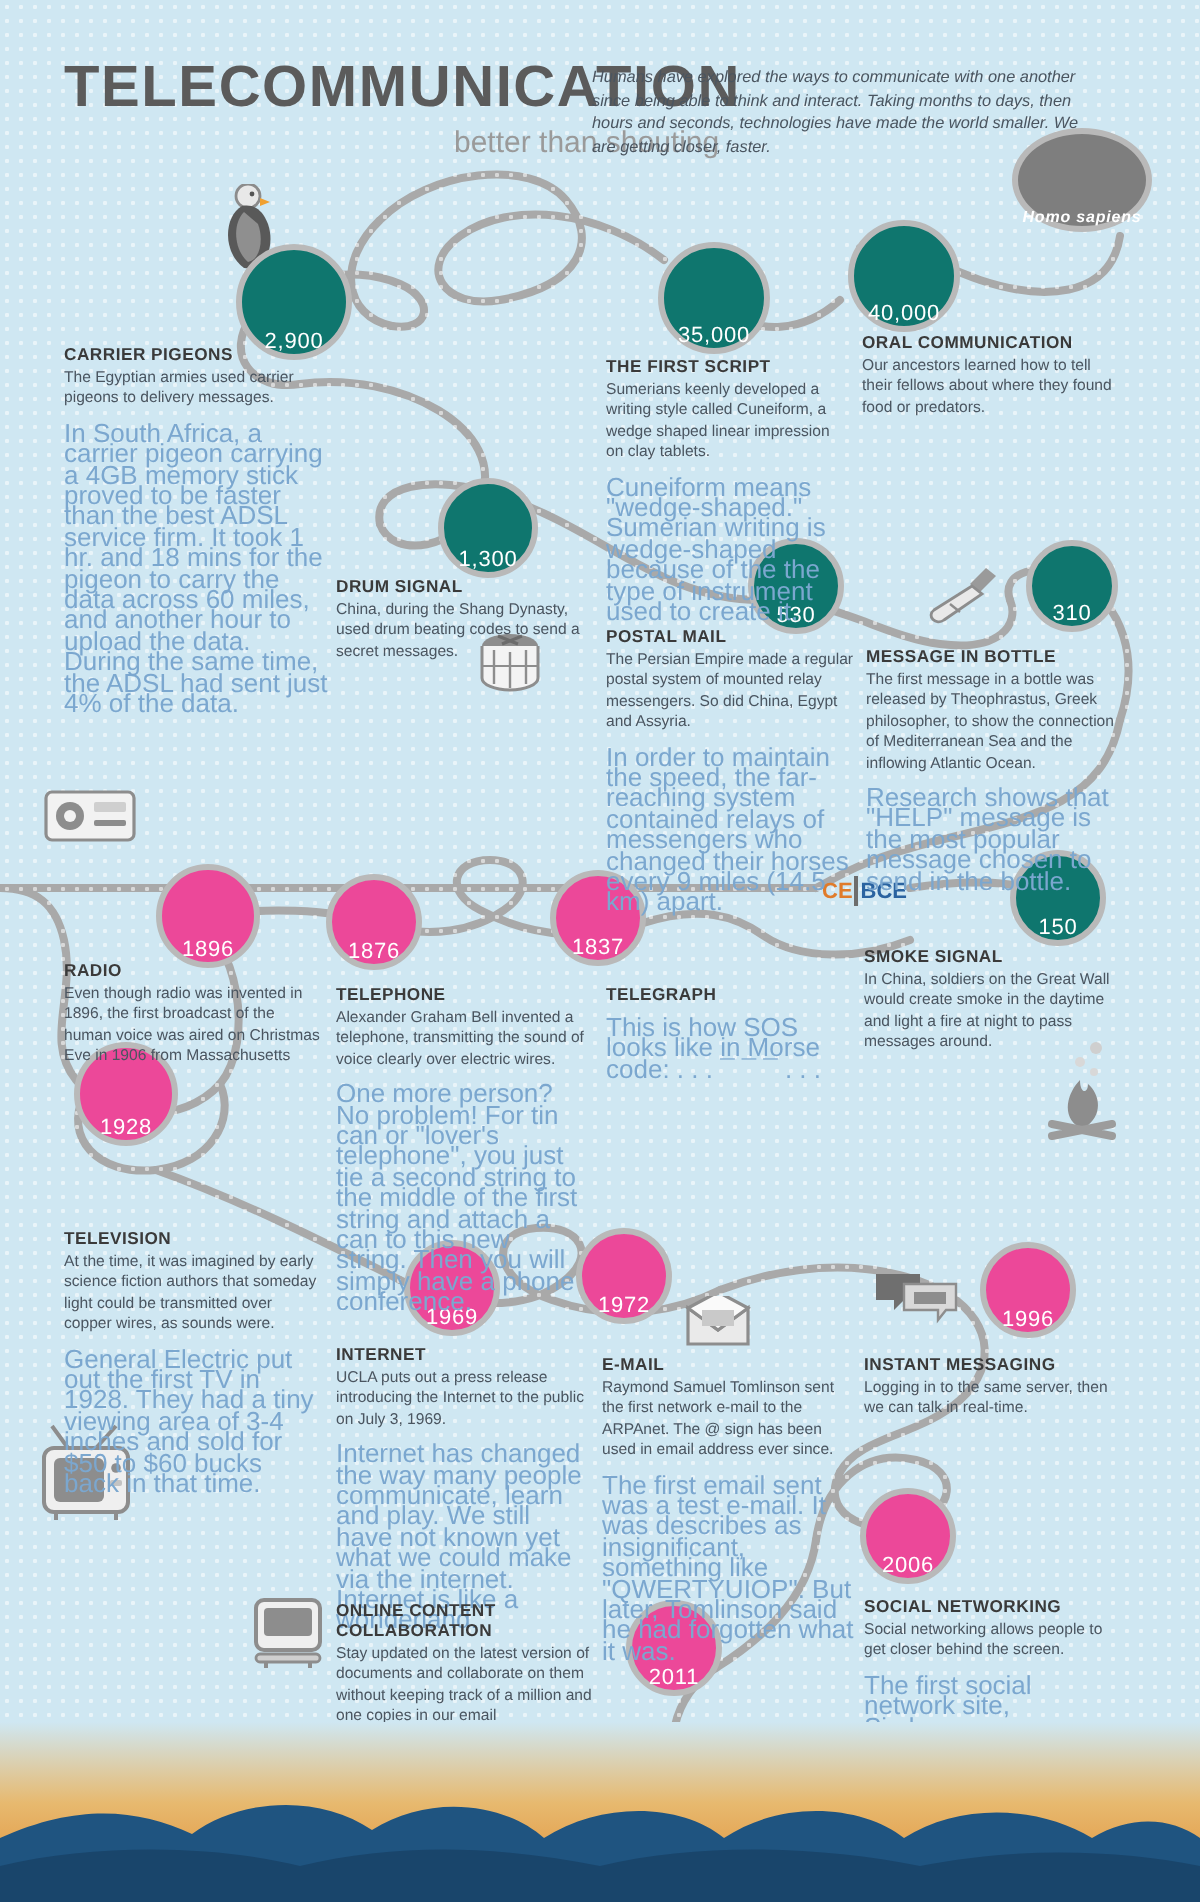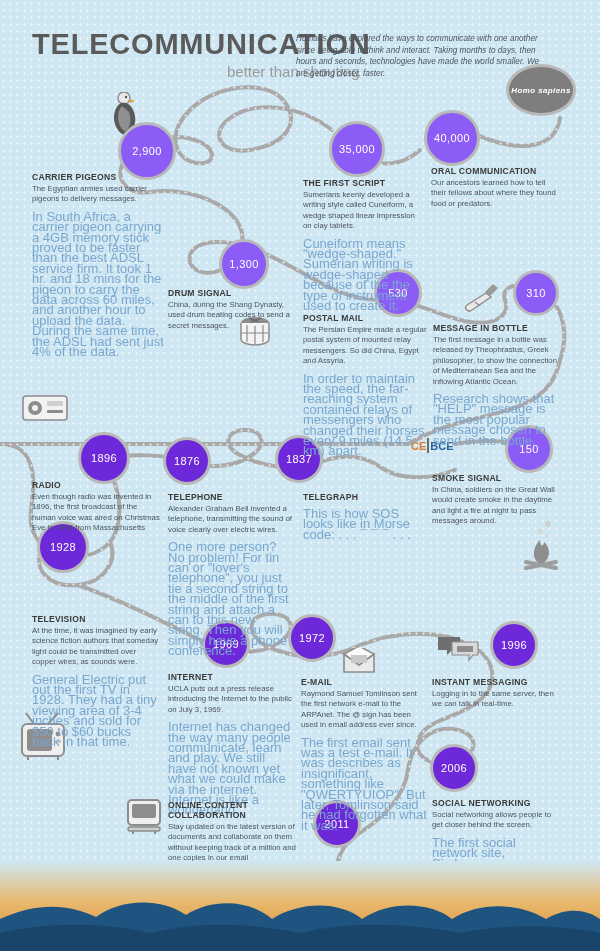--- a/index.html
+++ b/index.html
@@ -39,28 +39,28 @@
   }
   .intro {
     position: absolute; left: 296px; top: 33px; width: 255px;
     font-size: 8.2px; line-height: 11.6px; color: #4a5560; font-style: italic;
   }
 
   
   .circle {
     position: absolute;
     border-radius: 50%;
-    display: flex; align-items: center; justify-content: center;
+    display: flex; align-items: flex-end; justify-content: center;
     color: #ffffff;
     font-size: 11px;
     letter-spacing: 0.4px;
     border: 3px solid #b9b9b9;
   }
-  .circle.blue { background: #8b5cf6; }
-  .circle.orange { background: #6d28d9; }
+  .circle.blue { background: #0f766e; }
+  .circle.orange { background: #ec4899; }
   .circle.grey { background: #7e7e7e; font-style: italic; font-weight: bold; font-size: 8px; }
 
   
   .block { position: absolute; }
   .block h3 {
     font-size: 8.6px;
     font-weight: bold;
     color: #3a3a3a;
     letter-spacing: 0.25px;
     margin-bottom: 2px;

